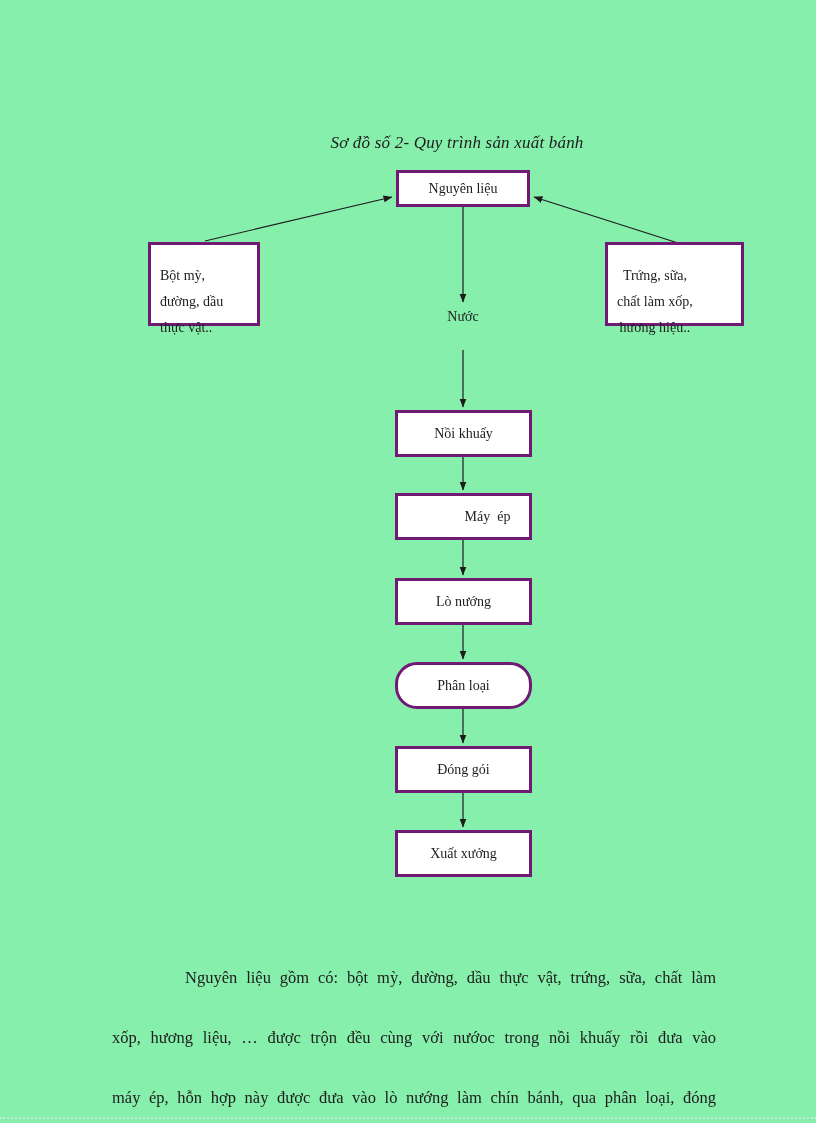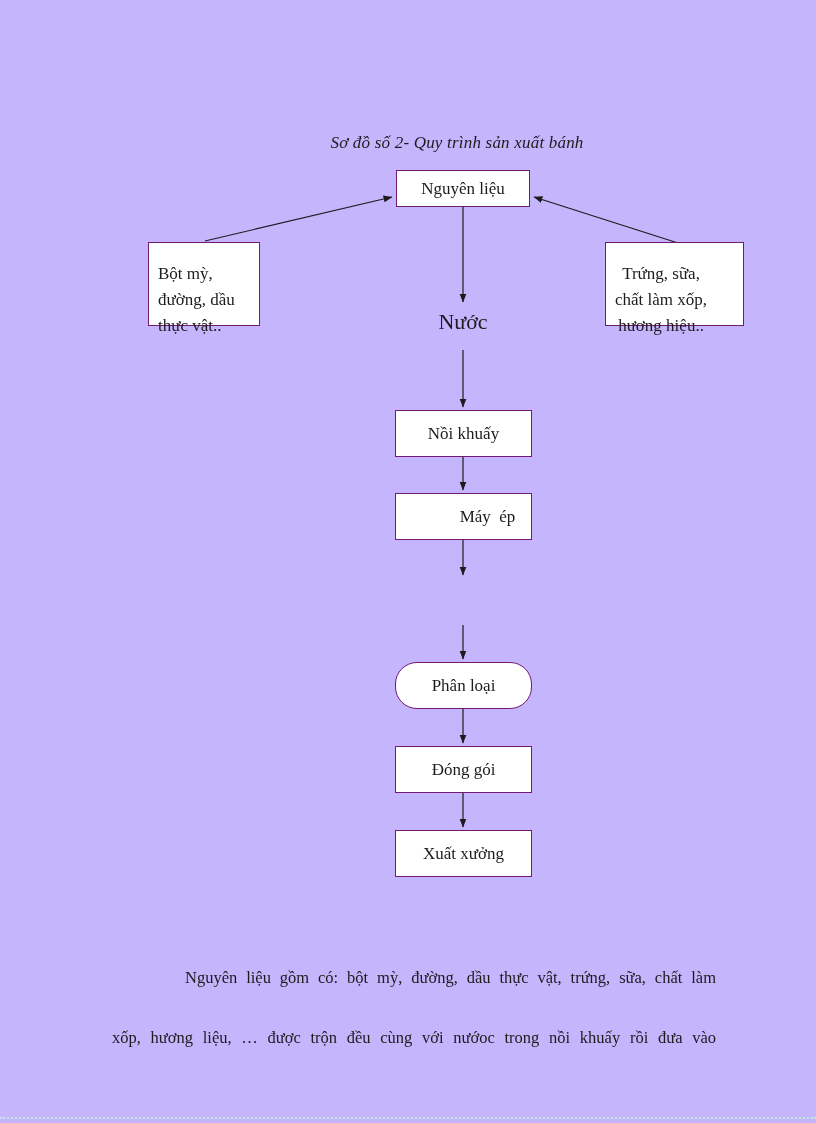--- a/index.html
+++ b/index.html
@@ -1,20 +1,20 @@
 <!DOCTYPE html>
 <html><head>
 <meta charset="utf-8">
 <style>
   html, body { margin: 0; padding: 0; background: #ffffff; }
   .page {
     position: relative;
     width: 816px;
     height: 1123px;
-    background: #c4b5fd;
+    background: #86efac;
     font-family: "Liberation Serif", "DejaVu Serif", serif;
     color: #1c1c1c;
     overflow: hidden;
   }
   .title {
     position: absolute;
     top: 133px;
     left: 457px;
     transform: translateX(-50%);
     font-style: italic;
@@ -23,26 +23,26 @@
     letter-spacing: 0.2px;
   }
   .arrows {
     position: absolute;
     left: 0; top: 0;
     width: 816px; height: 1123px;
     pointer-events: none;
   }
   .box {
     position: absolute;
-    border: 1px solid #701a75;
+    border: 3px solid #701a75;
     background: #ffffff;
     display: flex;
     align-items: center;
     justify-content: center;
-    font-size: 17px;
+    font-size: 14px;
     box-sizing: border-box;
   }
   .main-box { left: 396px; top: 170px; width: 134px; height: 37px; }
   .side-box {
     align-items: flex-start;
     justify-content: flex-start;
     text-align: left;
     padding: 18px 9px;
     line-height: 26px;
     white-space: pre-wrap;
@@ -54,21 +54,21 @@
   .chain-1 { top: 493px; padding-left: 48px; }
   .chain-2 { top: 578px; }
   .chain-3 { top: 662px; border-radius: 22px; }
   .chain-4 { top: 746px; }
   .chain-5 { top: 830px; }
   .water-label {
     position: absolute;
     left: 463px;
     top: 309px;
     transform: translateX(-50%);
-    font-size: 22px;
+    font-size: 14px;
   }
   .para {
     position: absolute;
     left: 112px;
     top: 932px;
     width: 604px;
     font-size: 16.5px;
     line-height: 29px;
   }
   .pline { text-align: justify; text-align-last: justify; margin-top: 31px; }
@@ -114,24 +114,26 @@
 thực vật..</div>
 
   <div class="box side-box right-box">Trứng, sữa,
 chất làm xốp,
 hương hiệu..</div>
 
   <div class="water-label">Nước</div>
 
   <div class="box chain chain-0">Nồi khuấy</div>
   <div class="box chain chain-1">Máy  ép</div>
+  <div class="box chain chain-2">Lò nướng</div>
   <div class="box chain chain-3">Phân loại</div>
   <div class="box chain chain-4">Đóng gói</div>
   <div class="box chain chain-5">Xuất xưởng</div>
 
   <div class="para">
     <div class="pline pline-first">Nguyên liệu gồm có: bột mỳ, đường, dầu thực vật, trứng, sữa, chất làm</div>
     <div class="pline">xốp, hương liệu, … được trộn đều cùng với nướoc trong nồi khuấy rồi đưa vào</div>
+    <div class="pline">máy ép, hỗn hợp này được đưa vào lò nướng làm chín bánh, qua phân loại, đóng</div>
   </div>
 
   <div class="pagebreak"></div>
 
 </div>
 
 </body></html>

